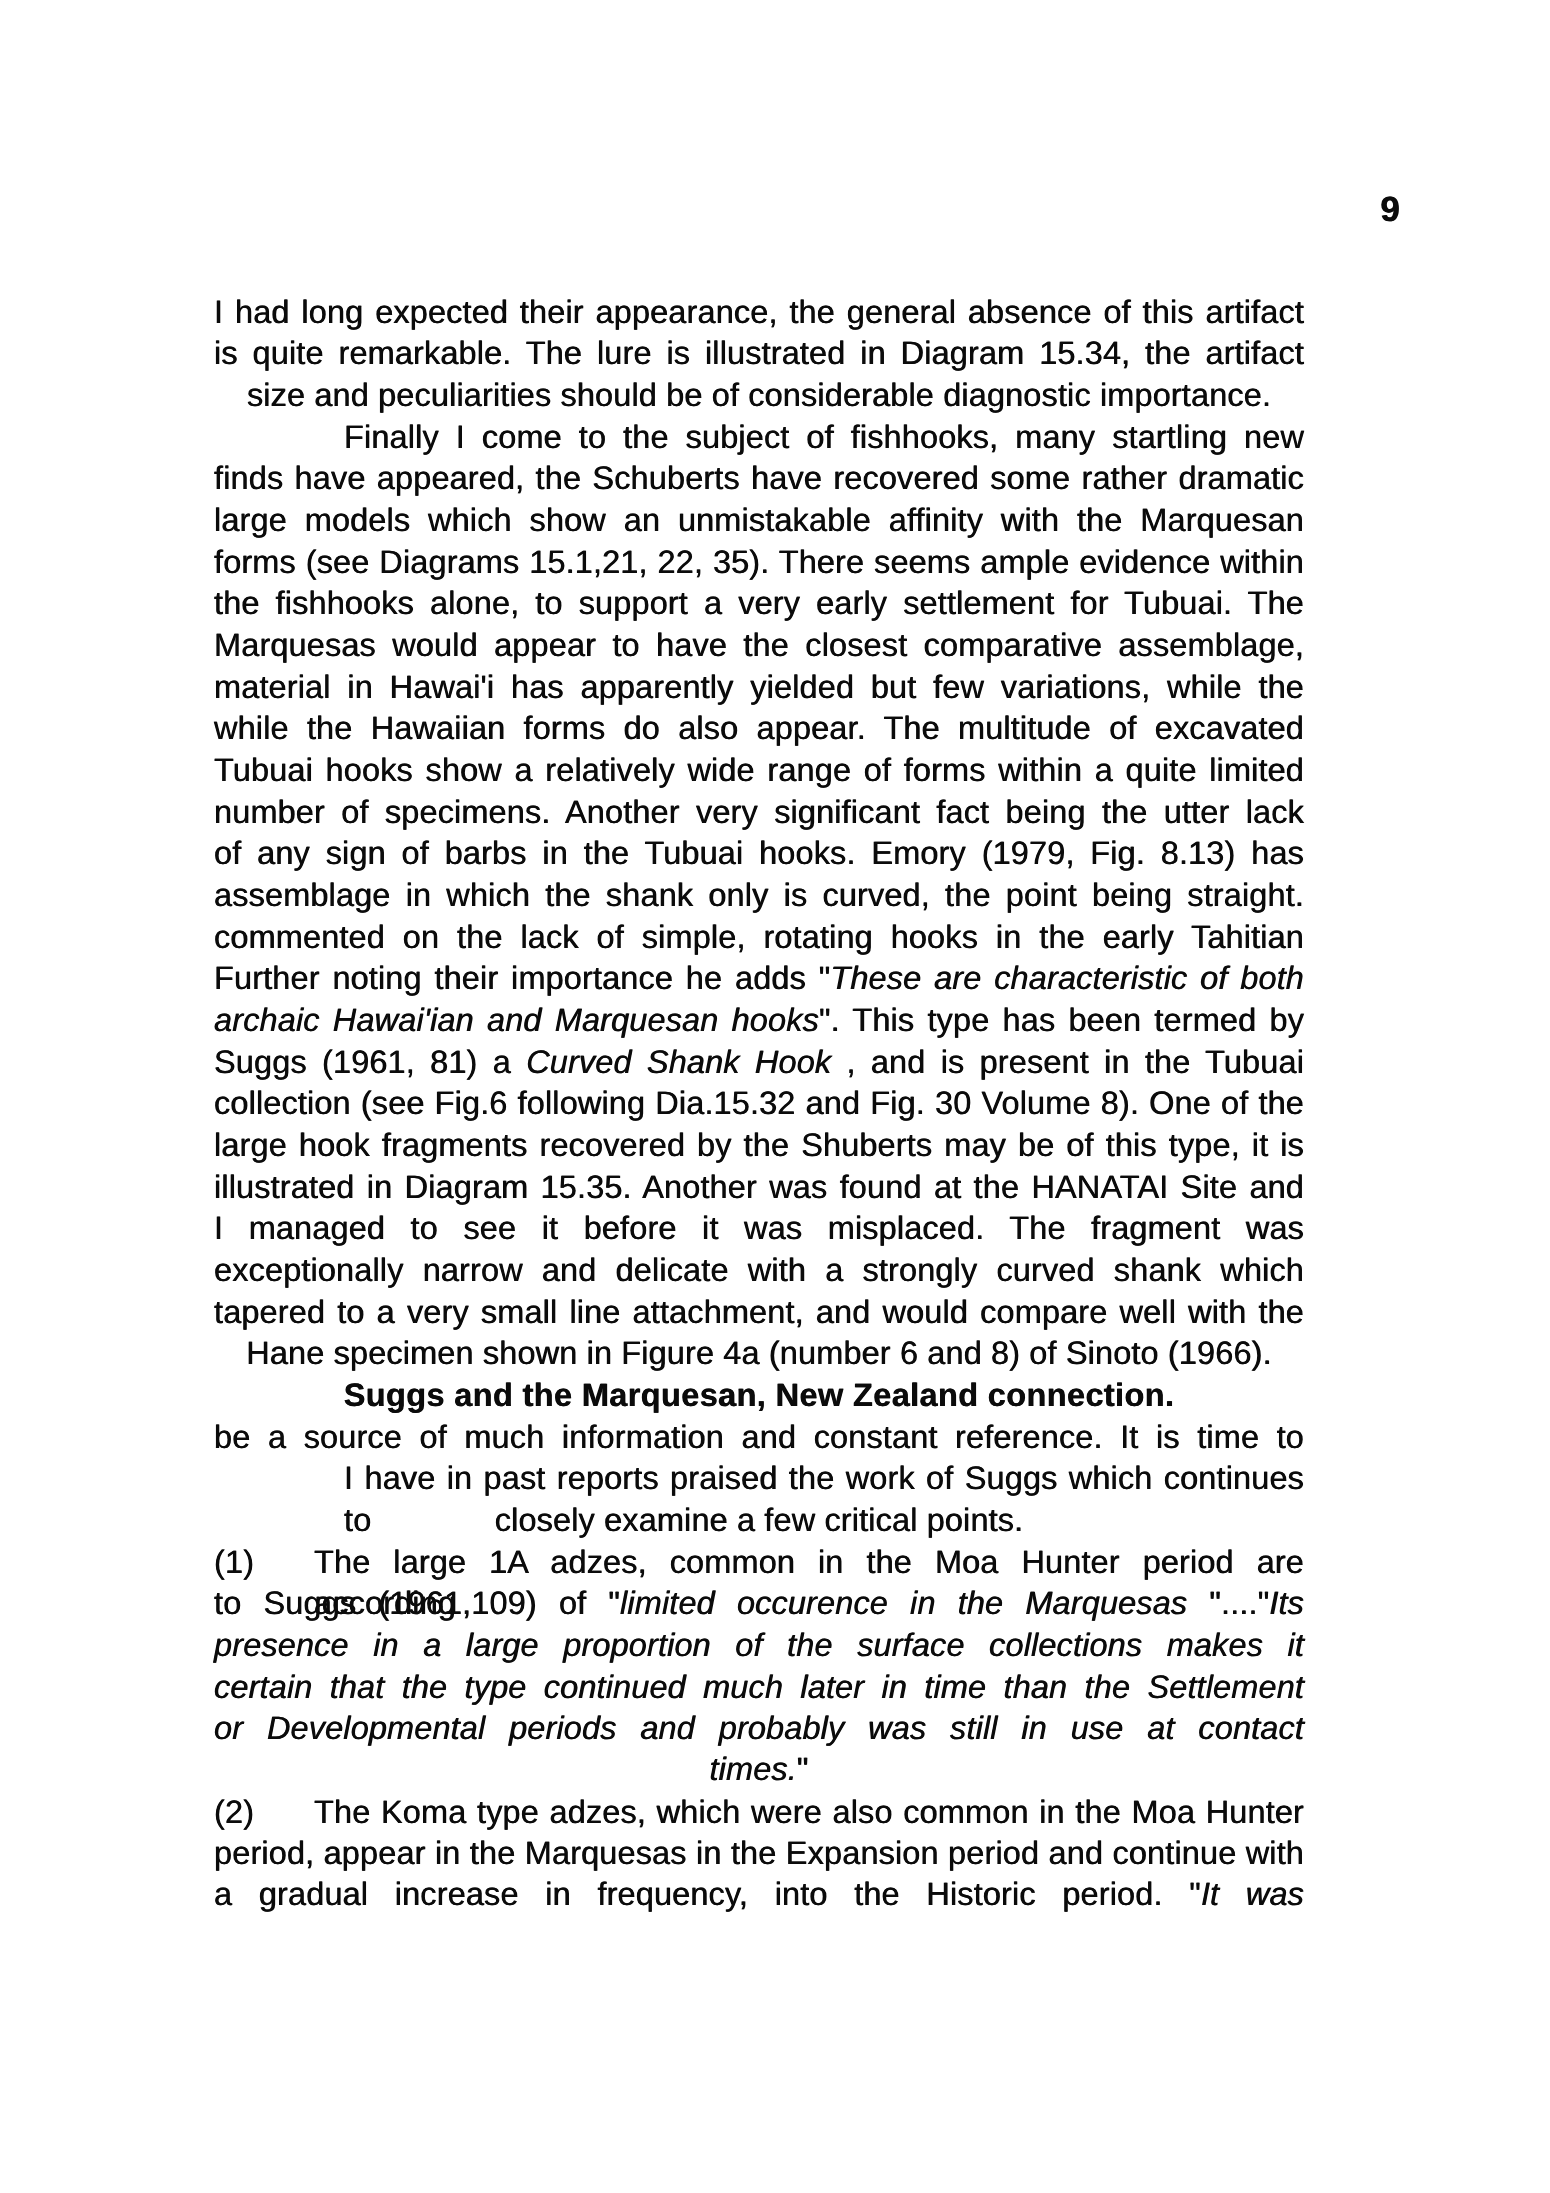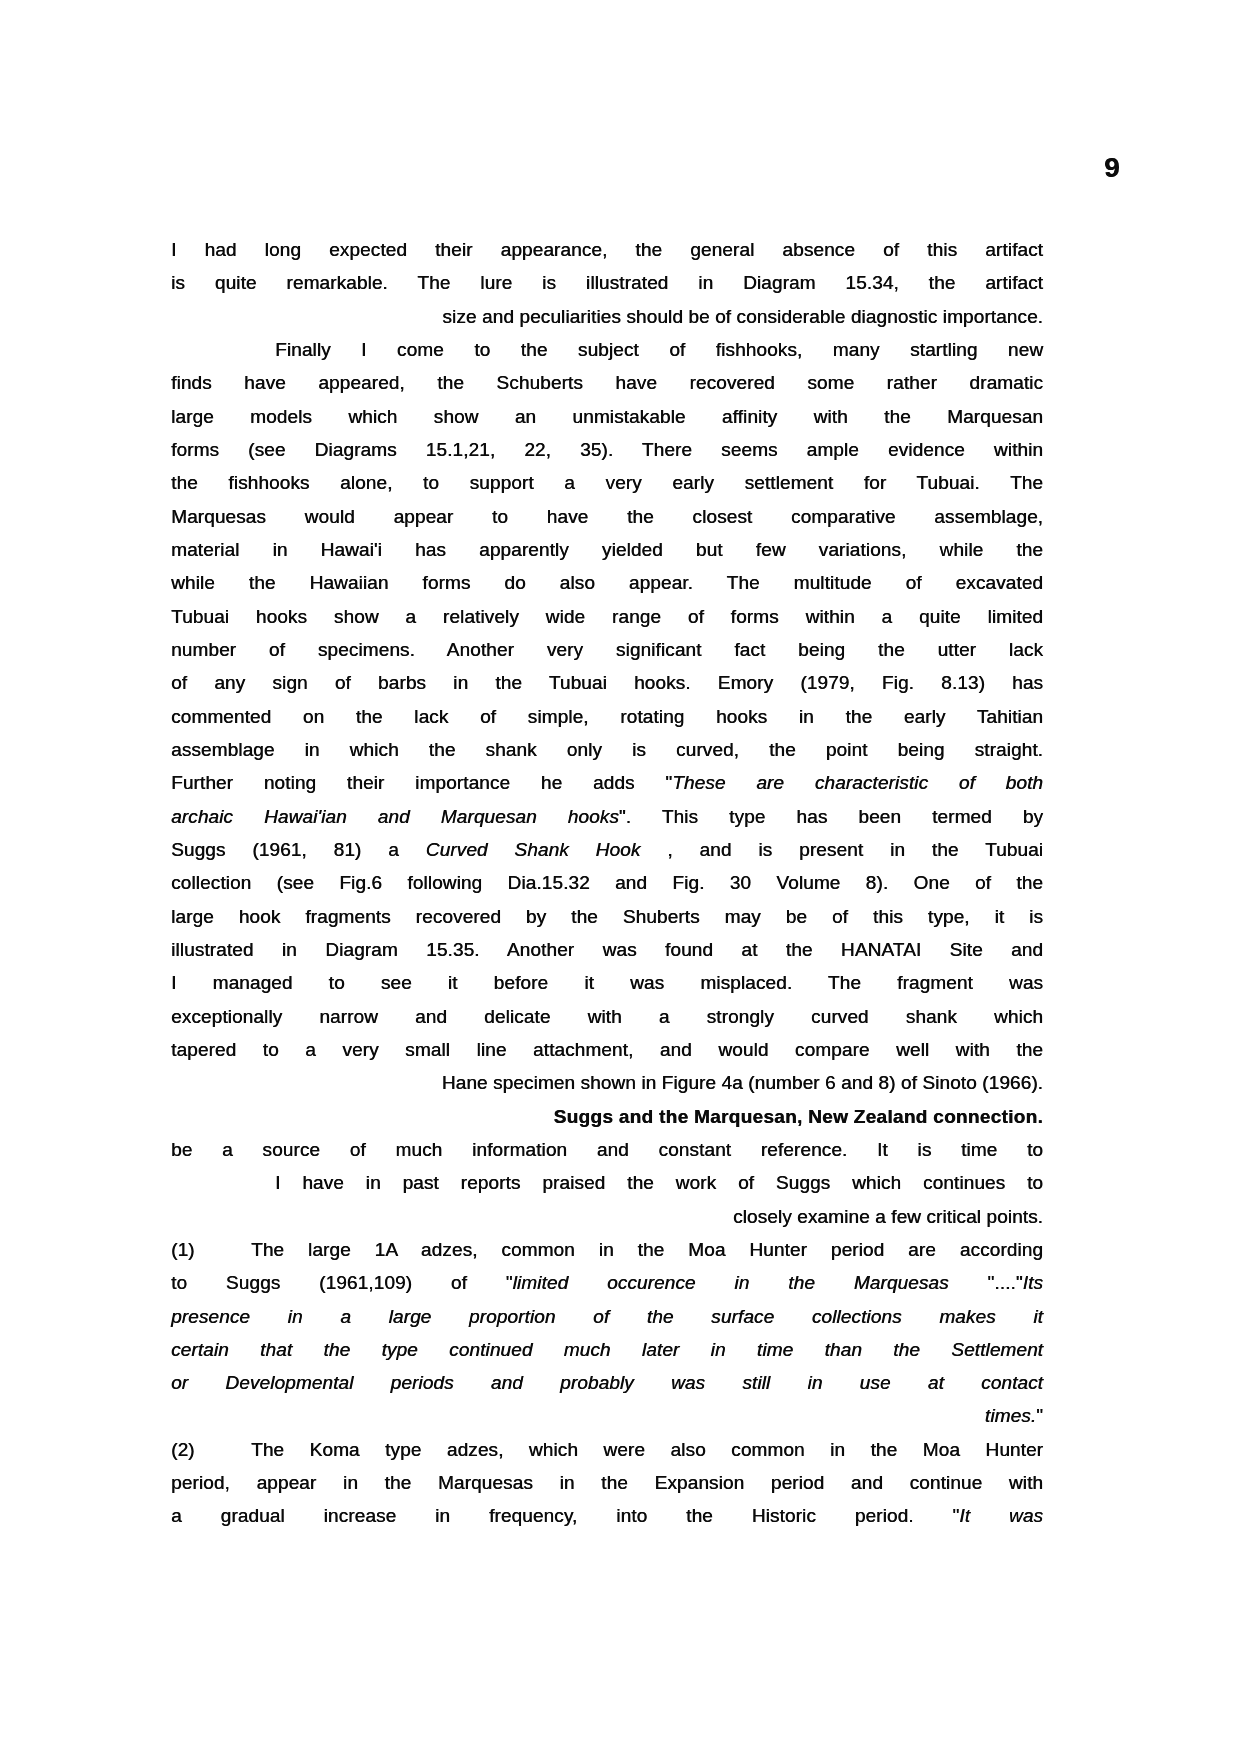--- a/index.html
+++ b/index.html
@@ -20,30 +20,30 @@
     font-size: 28px;
     font-weight: 700;
     letter-spacing: 0.5px;
     text-shadow: 0.5px 0 0 currentColor;
   }
   .textblock {
     position: absolute;
     left: 171px;
     top: 233px;
     width: 872px;
-    font-size: 19px;
+    font-size: 26px;
     line-height: 33.33px;
     letter-spacing: 0.1px;
     text-shadow: 0.45px 0 0 currentColor;
   }
   .line {
     position: relative;
     height: 33.33px;
     white-space: normal;
-    text-align: right;
+    text-align: center;
   }
   .line.j { text-align: justify; text-align-last: justify; }
   .line.ind { padding-left: 104px; }
   .line .num { position: absolute; left: 0; top: 0; }
   .line .cnt { display: block; margin-left: 80px; }
   .line.j .cnt { text-align: justify; text-align-last: justify; }
   .i { font-style: italic; }
   .b { font-weight: 700; letter-spacing: 0.3px; }
 </style>
 </head>
@@ -59,22 +59,22 @@
       <div class="line j"><span>finds have appeared, the Schuberts have recovered some rather dramatic</span></div>
       <div class="line j"><span>large models which show an unmistakable affinity with the Marquesan</span></div>
       <div class="line j"><span>forms (see Diagrams 15.1,21, 22, 35).  There seems ample evidence within</span></div>
       <div class="line j"><span>the fishhooks alone, to support a very early settlement for Tubuai.  The</span></div>
       <div class="line j"><span>Marquesas would appear to have the closest comparative assemblage,</span></div>
       <div class="line j"><span>material in Hawai'i has apparently yielded but few variations, while the</span></div>
       <div class="line j"><span>while the Hawaiian forms do also appear.  The multitude of excavated</span></div>
       <div class="line j"><span>Tubuai hooks show a relatively wide range of forms within a quite limited</span></div>
       <div class="line j"><span>number of specimens.  Another very significant fact being the utter lack</span></div>
       <div class="line j"><span>of any sign of barbs in the Tubuai hooks.  Emory (1979, Fig. 8.13) has</span></div>
+      <div class="line j"><span>assemblage in which the shank only is curved, the point being straight.</span></div>
       <div class="line j"><span>commented on the lack of simple, rotating hooks in the early Tahitian</span></div>
-      <div class="line j"><span>assemblage in which the shank only is curved, the point being straight.</span></div>
       <div class="line j"><span>Further noting their importance he adds "</span><span class="i">These are characteristic of both</span></div>
       <div class="line j"><span class="i">archaic Hawai'ian and Marquesan hooks</span><span>".  This type has been termed by</span></div>
       <div class="line j"><span>Suggs (1961, 81) a </span><span class="i">Curved Shank Hook</span><span> , and is present in the Tubuai</span></div>
       <div class="line j"><span>collection (see Fig.6 following Dia.15.32 and Fig. 30 Volume 8).  One of the</span></div>
       <div class="line j"><span>large hook fragments recovered by the Shuberts may be of this type, it is</span></div>
       <div class="line j"><span>illustrated in Diagram 15.35.  Another was found at the HANATAI Site and</span></div>
       <div class="line j"><span>I managed to see it before it was misplaced.  The fragment was</span></div>
       <div class="line j"><span>exceptionally narrow and delicate with a strongly curved shank which</span></div>
       <div class="line j"><span>tapered to a very small line attachment, and would compare well with the</span></div>
       <div class="line"><span>Hane specimen shown in Figure 4a (number 6 and 8) of Sinoto (1966).</span></div>

